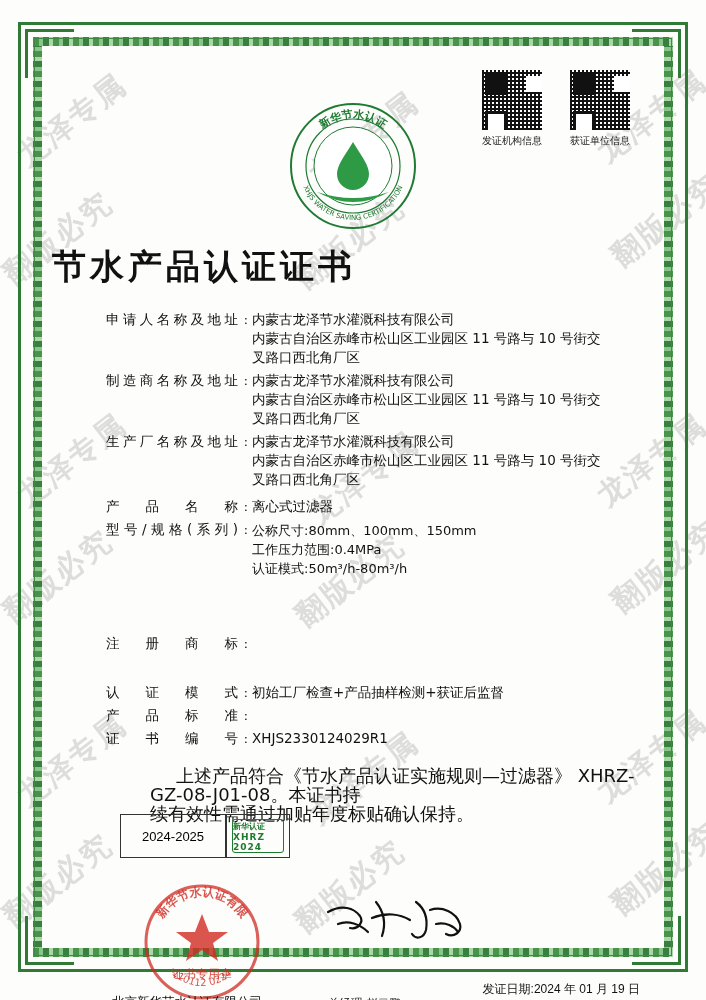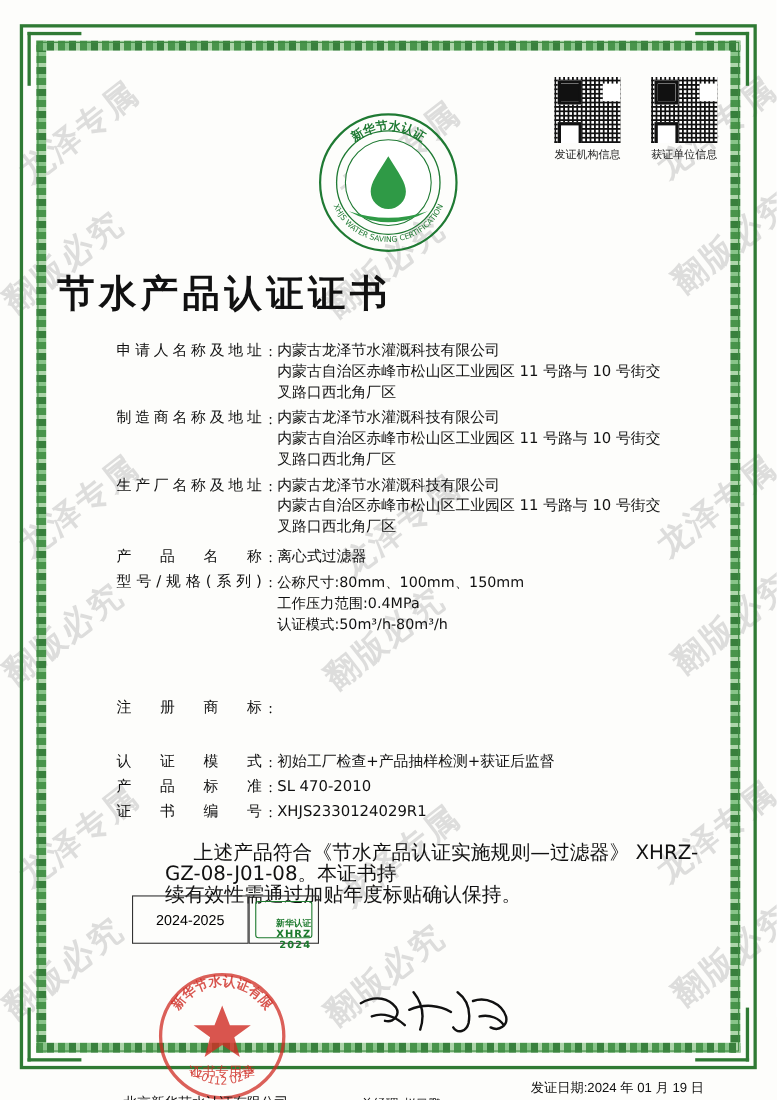--- a/index.html
+++ b/index.html
@@ -80,21 +80,21 @@
     position: absolute;
     left: 52px;
     top: 48px;
     right: 52px;
     bottom: 52px;
   }
 
   
   .qr-zone {
     position: absolute;
-    right: 2px;
+    right: 24px;
     top: 22px;
     display: flex;
     gap: 28px;
   }
   .qr-item { text-align: center; }
   .qr-box {
     width: 60px;
     height: 60px;
     margin: 0 auto 4px;
     background-color: #fff;
@@ -230,22 +230,22 @@
   .ybox.w4 { flex: 0 0 104px; }
 
   .stamp-green {
     width: 52px;
     height: 34px;
     border: 1.5px solid #1d7a2e;
     border-radius: 3px;
     color: #1d7a2e;
     font-size: 8px;
     line-height: 10px;
-    text-align: right;
-    padding-top: 15px;
+    text-align: left;
+    padding-top: 2px;
     box-sizing: border-box;
     font-family: "DejaVu Sans", sans-serif;
     font-weight: bold;
   }
   .stamp-green .y { font-size: 9px; letter-spacing: 1px; }
 
   
   .footer {
     position: absolute;
     left: 54px;
@@ -424,21 +424,20 @@
 
       <div class="frow">
         <div class="flabel">认证模式</div>
         <div class="fcolon">:</div>
         <div class="fvalue">初始工厂检查+产品抽样检测+获证后监督</div>
       </div>
 
       <div class="frow">
         <div class="flabel">产品标准</div>
         <div class="fcolon">:</div>
-        <div class="fvalue">SL 470-2010</div>
       </div>
 
       <div class="frow">
         <div class="flabel">证书编号</div>
         <div class="fcolon">:</div>
         <div class="fvalue">XHJS2330124029R1</div>
       </div>
     </div>
 
     <div class="note">

